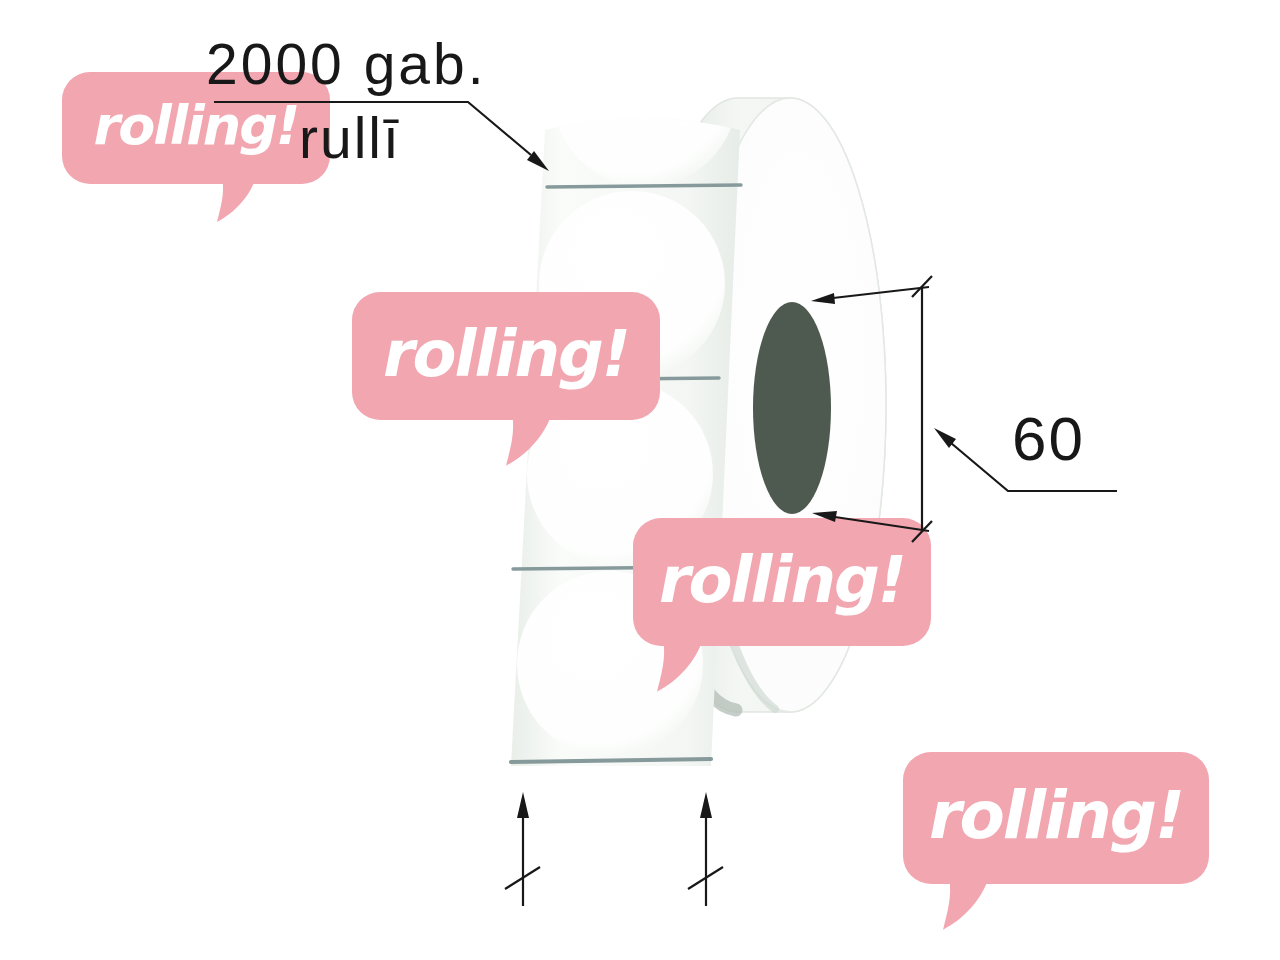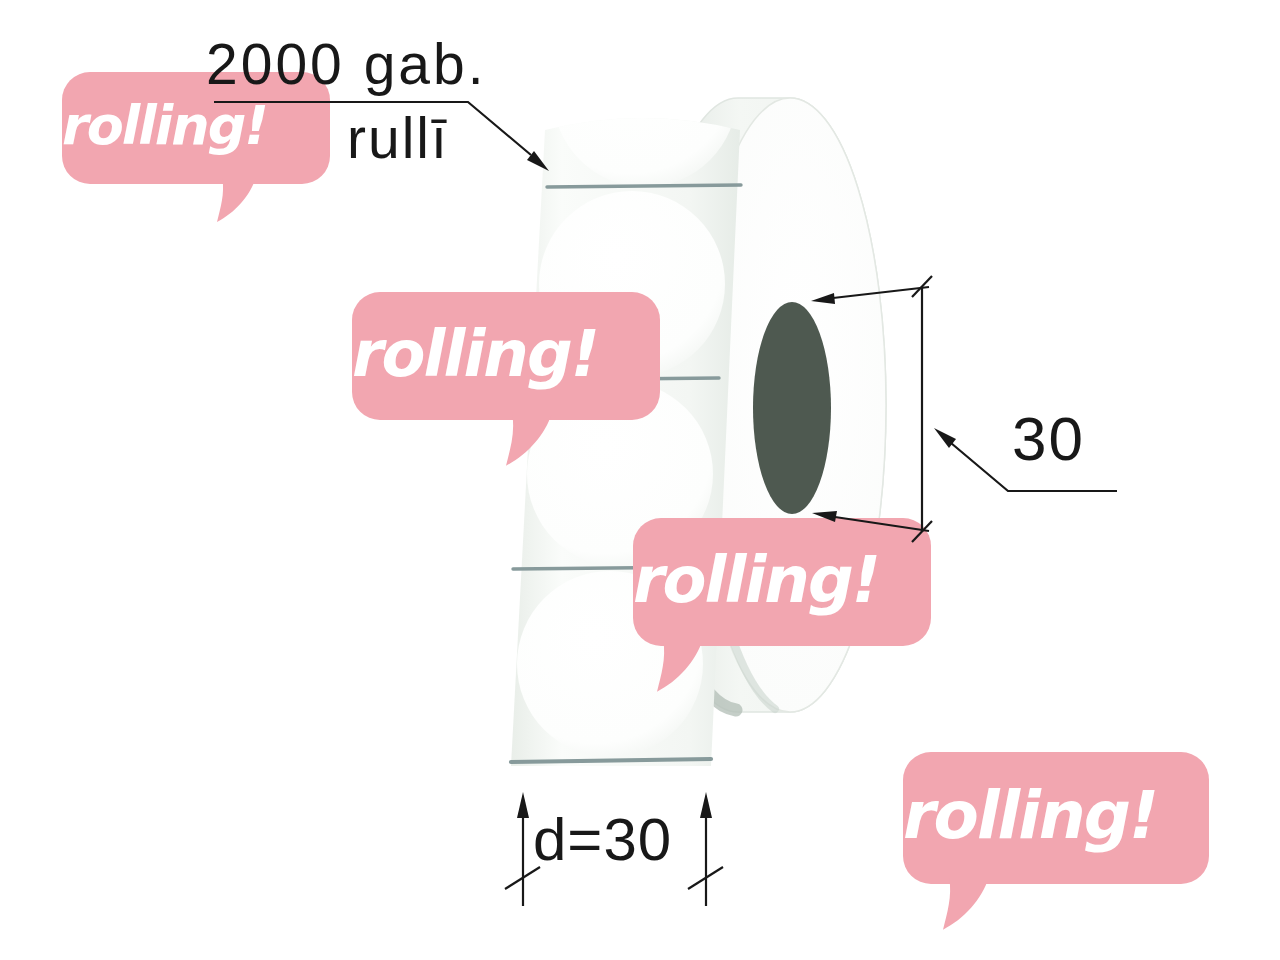--- a/index.html
+++ b/index.html
@@ -18,21 +18,21 @@
   svg.layer{position:absolute;left:0;top:0;width:1280px;height:960px;}
   .illus{z-index:1;}
   .dims{z-index:3;}
 
   
   .wm{
     position:absolute;
     z-index:2;
     background:var(--pink);
     border-radius:28px;
-    display:flex;align-items:center;justify-content:flex-start;
+    display:flex;align-items:center;justify-content:center;
   }
   .wm-text{
     color:#ffffff;
     font-family:"DejaVu Sans", sans-serif;
     font-weight:bold;
     font-style:italic;
     letter-spacing:-2px;
     line-height:1;
     transform:translateY(-2px);
   }
@@ -47,21 +47,21 @@
   .ann{
     position:absolute;
     z-index:4;
     color:var(--ink);
     font-family:"Liberation Sans", sans-serif;
     font-weight:400;
     white-space:nowrap;
     line-height:1;
   }
   .ann-qty1{left:206px;top:36px;font-size:57px;letter-spacing:3px;}
-  .ann-qty2{left:299px;top:110px;font-size:57px;letter-spacing:2px;margin-left:48px;}
+  .ann-qty2{left:299px;top:110px;font-size:57px;letter-spacing:2px;}
   .ann-40{left:1012px;top:408px;font-size:62px;letter-spacing:2px;}
   .ann-d30{left:533px;top:810px;font-size:60px;letter-spacing:1px;}
 </style>
 </head>
 <body>
 
 <div class="canvas">
 
   <svg class="layer illus" viewBox="0 0 1280 960">
     <defs>
@@ -176,16 +176,15 @@
         <path d="M 706 906 L 706 800"></path>
         <polygon points="706,792 700,818 712,818" fill="#181818" stroke="none"></polygon>
         <path d="M 505 889 L 540 867"></path>
         <path d="M 688 889 L 723 867"></path>
       </g>
     </g>
   </svg>
 
   <div class="ann ann-qty1">2000 gab.</div>
   <div class="ann ann-qty2">rullī</div>
-  <div class="ann ann-40">30</div>
-  <div class="ann ann-d30">d=30</div>
+  <div class="ann ann-40">60</div>
 
 </div>
 
 </body></html>

